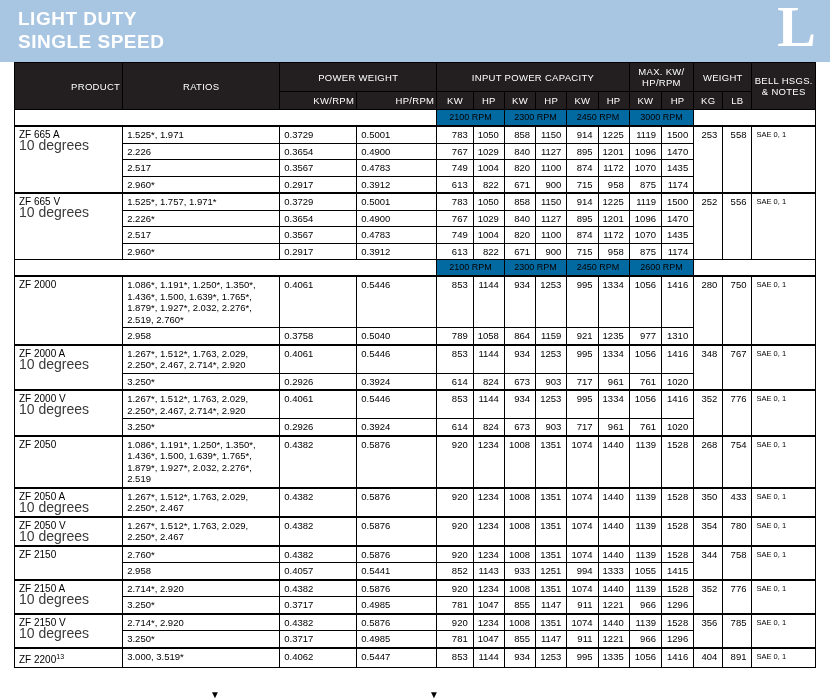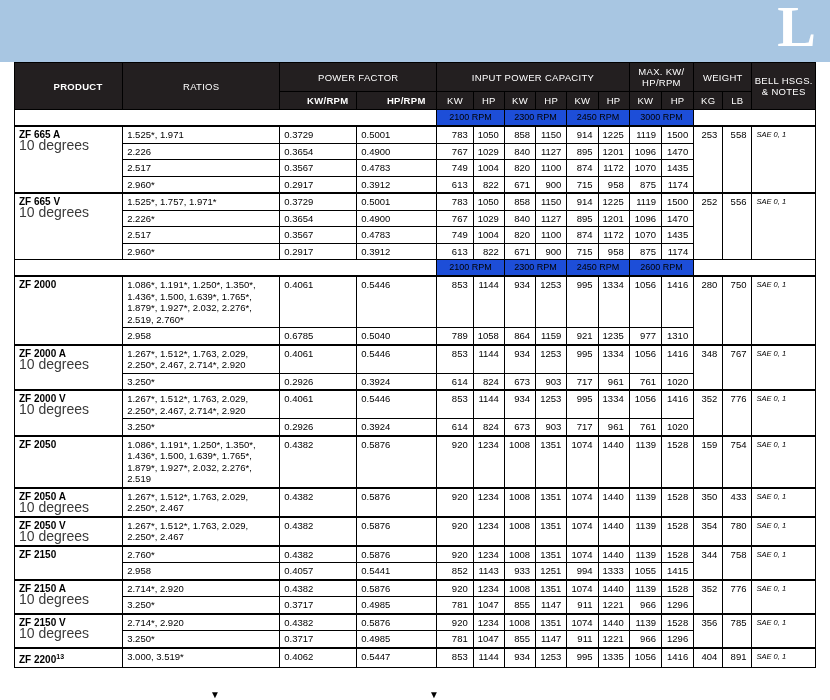--- a/index.html
+++ b/index.html
@@ -57,62 +57,66 @@
   thead td{
     background:#231f20;
     color:#ffffff;
     font-weight:normal;
     font-size:9.5px;
     text-align:center;
     vertical-align:middle;
     letter-spacing:.3px;
     padding:3px 2px;
   }
-  thead td.left{text-align:center;padding-left:21px;font-weight:bold;}
+  thead td.left{text-align:right;padding-left:21px;}
   
   .rpmband td{
-    background:#1d4ed8;
+    background:#0369a1;
     text-align:center;
     font-size:9px;
     padding:2px 0;
     font-weight:normal;
     border:1px solid #000;
   }
   .rpmband td.blank{background:#ffffff;border-left:1px solid #000;}
   
   tbody td{
     padding:2px 4px;
     font-size:9.5px;
     line-height:11px;
   }
   td.num{text-align:right;padding-right:5px;}
   td.ctr{text-align:left;}
   .prod{
-    font-weight:bold;
+    font-weight:normal;
     font-size:10px;
   }
   .prodsub{
     font-weight:normal;
     font-size:14px;
     color:#3a3a3a;
     display:block;
   }
-  .notes{font-size:7.5px;line-height:9px;padding-top:3px;font-style:italic;}
+  .notes{font-size:7.5px;line-height:9px;padding-top:3px;}
   .sup{font-size:7px;vertical-align:super;}
   .ratios{font-size:9.5px;line-height:11.5px;}
   .thickTop > td{border-top:2px solid #000;}
   #bottomarrows{
     position:absolute;left:14px;top:690px;width:802px;height:10px;
   }
   #bottomarrows span{position:absolute;font-size:10px;line-height:10px;}
 </style>
 </head>
 <body>
 
 <div id="header">
+  <div class="title">
+    <span>LIGHT DUTY</span>
+    <span class="l2">SINGLE SPEED</span>
+  </div>
   <div class="bigletter">L</div>
 </div>
 
 <div id="tablewrap">
   <table>
     <colgroup>
       <col style="width:104px">
       <col style="width:151px">
       <col style="width:74px">
       <col style="width:77px">
@@ -125,21 +129,21 @@
       <col style="width:31px">
         <col style="width:31px">
       <col style="width:28px">
         <col style="width:28px">
       <col style="width:61px">
     </colgroup>
     <thead>
       <tr>
         <td rowspan="2" class="left">PRODUCT</td>
         <td rowspan="2">RATIOS</td>
-        <td colspan="2">POWER FACTOR</td>
+        <td colspan="2">POWER WEIGHT</td>
         <td colspan="6">INPUT POWER CAPACITY</td>
         <td colspan="2">MAX. KW/ HP/RPM</td>
         <td colspan="2">WEIGHT</td>
         <td rowspan="2">BELL HSGS. &amp; NOTES</td>
       </tr>
       <tr>
         <td class="left">KW/RPM</td>
         <td class="left">HP/RPM</td>
         <td>KW</td>
         <td>HP</td>
@@ -294,21 +298,21 @@
           <td class="num">995</td>
           <td class="num">1334</td>
           <td class="num">1056</td>
           <td class="num">1416</td>
           <td rowspan="2" class="num">280</td>
           <td rowspan="2" class="num">750</td>
           <td rowspan="2" class="notes">SAE 0, 1</td>
         </tr>
         <tr>
           <td class="ratios">2.958</td>
-          <td class="ctr">0.6785</td>
+          <td class="ctr">0.3758</td>
           <td class="ctr">0.5040</td>
           <td class="num">789</td>
           <td class="num">1058</td>
           <td class="num">864</td>
           <td class="num">1159</td>
           <td class="num">921</td>
           <td class="num">1235</td>
           <td class="num">977</td>
           <td class="num">1310</td>
         </tr>
@@ -378,21 +382,21 @@
           <td class="ctr">0.4382</td>
           <td class="ctr">0.5876</td>
           <td class="num">920</td>
           <td class="num">1234</td>
           <td class="num">1008</td>
           <td class="num">1351</td>
           <td class="num">1074</td>
           <td class="num">1440</td>
           <td class="num">1139</td>
           <td class="num">1528</td>
-          <td rowspan="1" class="num">159</td>
+          <td rowspan="1" class="num">268</td>
           <td rowspan="1" class="num">754</td>
           <td rowspan="1" class="notes">SAE 0, 1</td>
         </tr>
         <tr class="thickTop">
           <td rowspan="1"><span class="prod">ZF 2050 A</span><span class="prodsub">10 degrees</span></td>
           <td class="ratios">1.267*, 1.512*, 1.763, 2.029, 2.250*, 2.467</td>
           <td class="ctr">0.4382</td>
           <td class="ctr">0.5876</td>
           <td class="num">920</td>
           <td class="num">1234</td>

